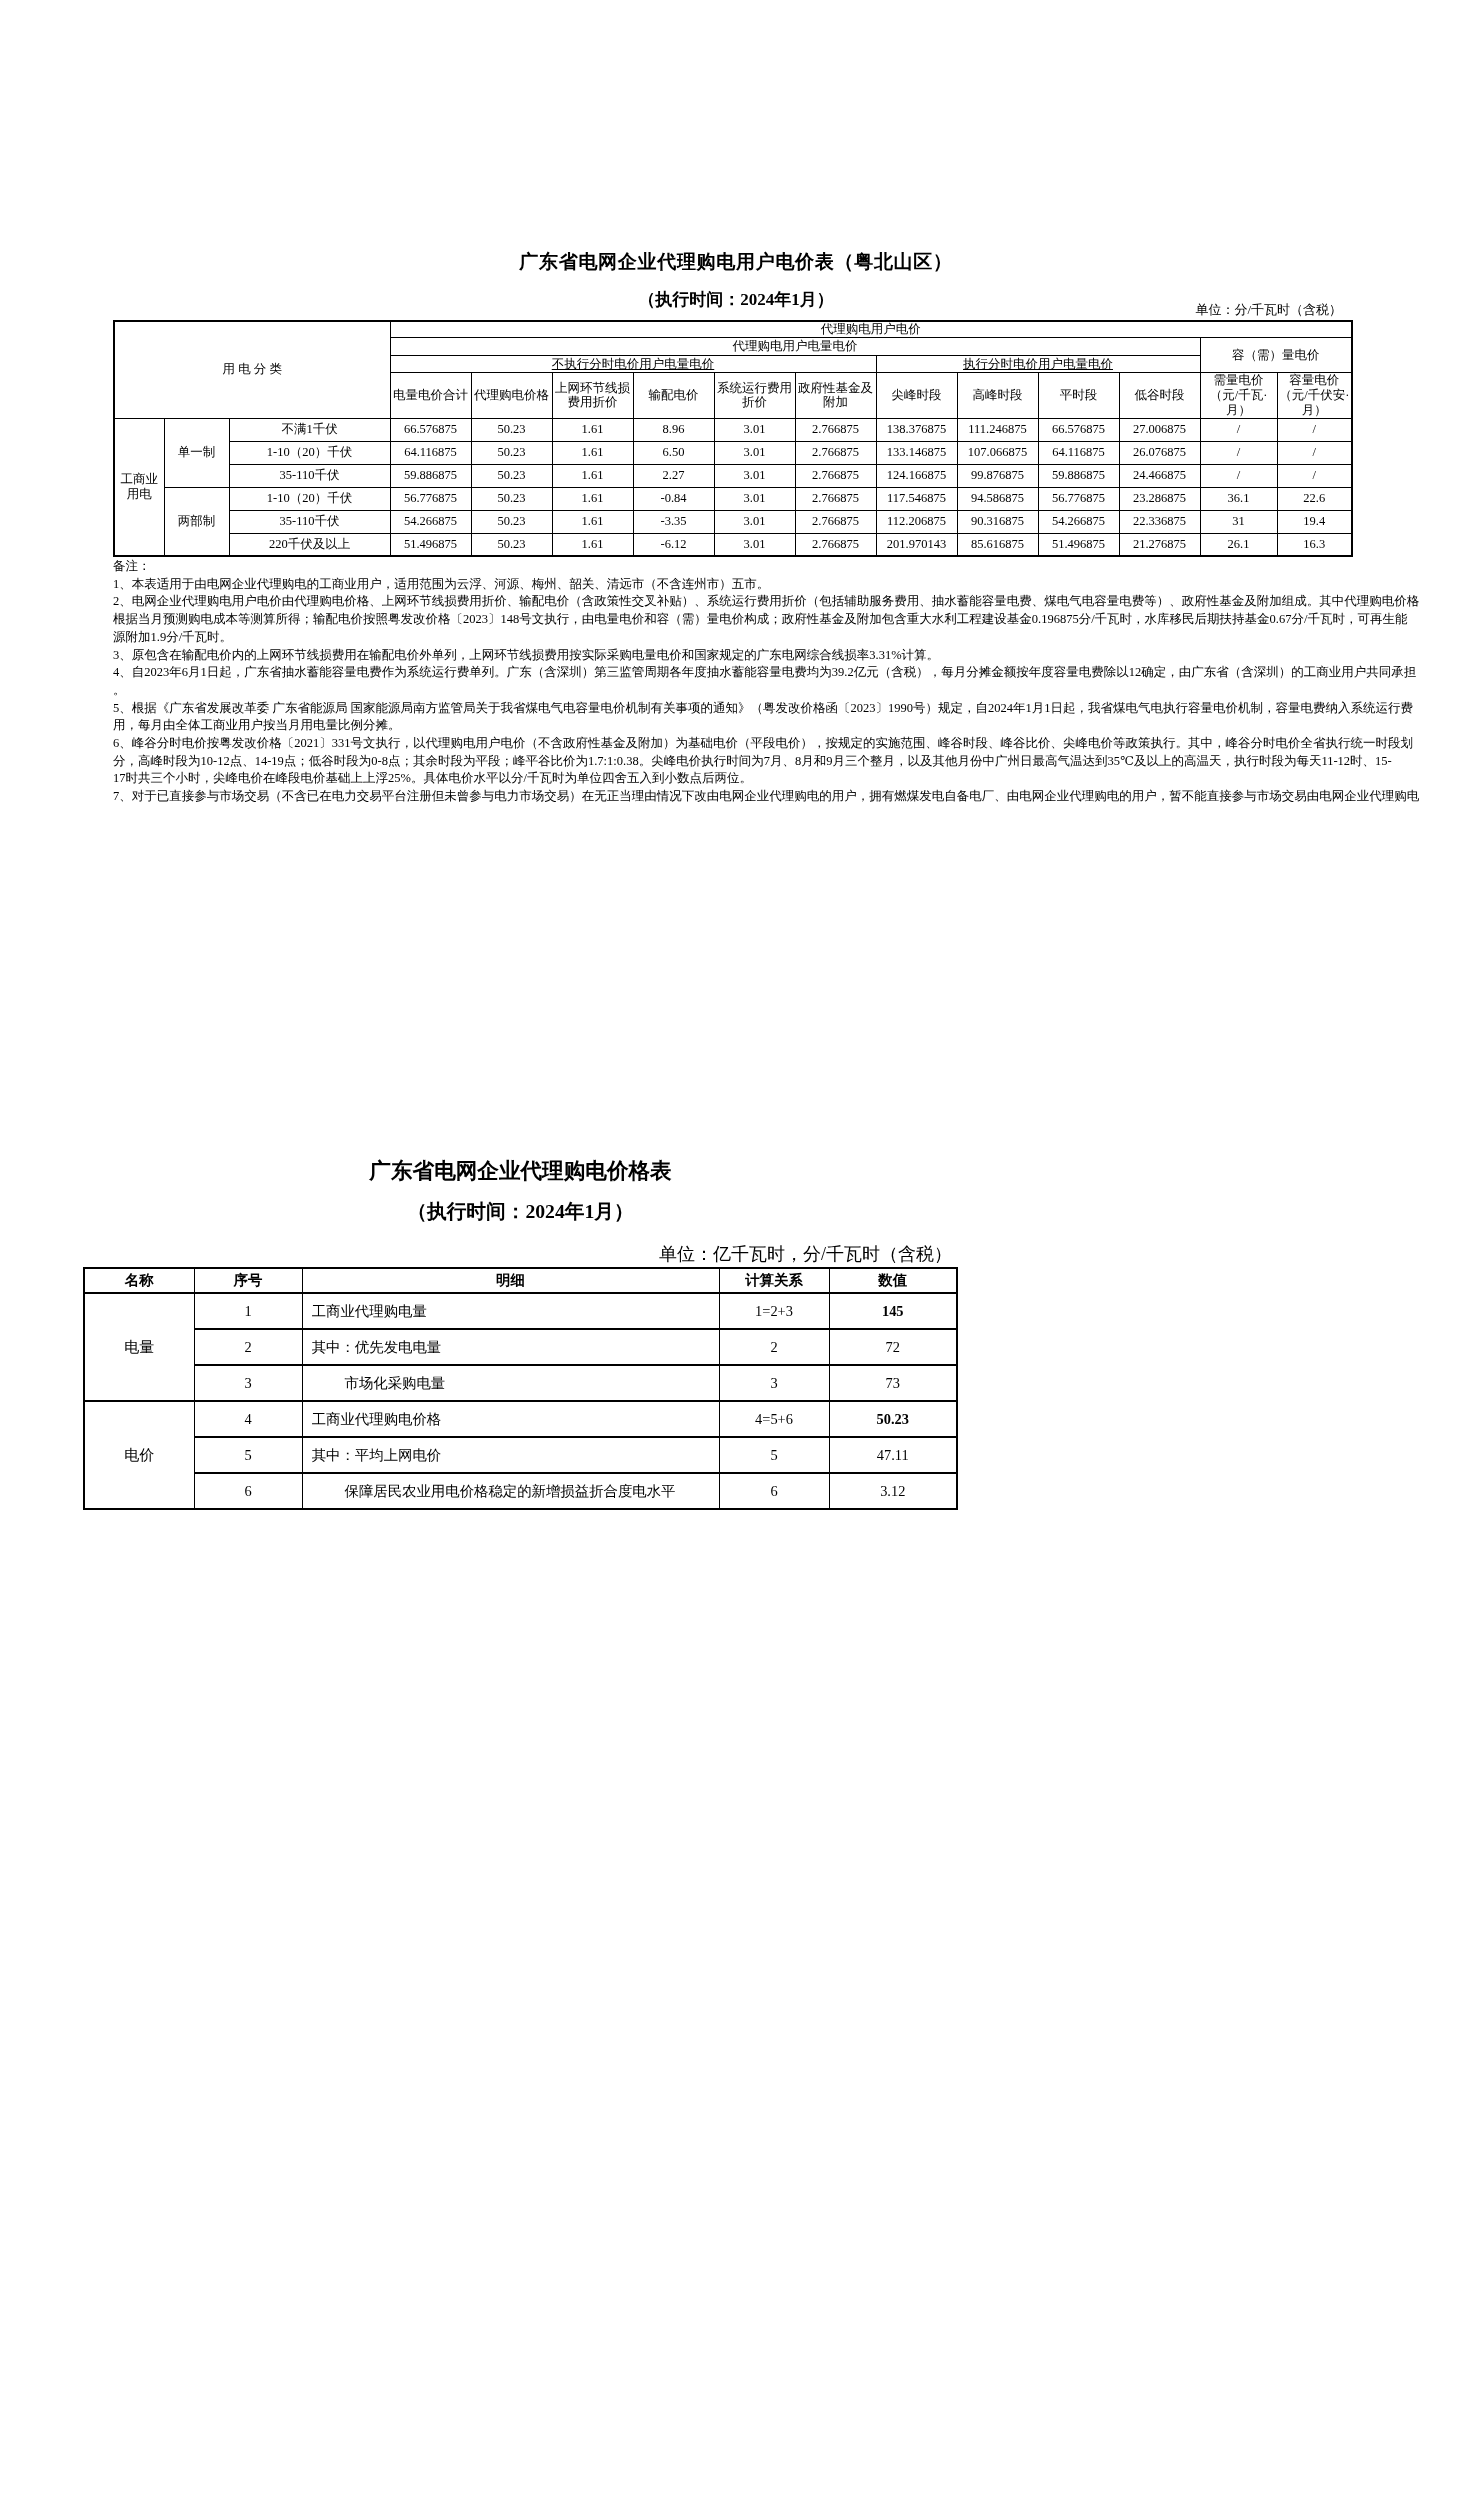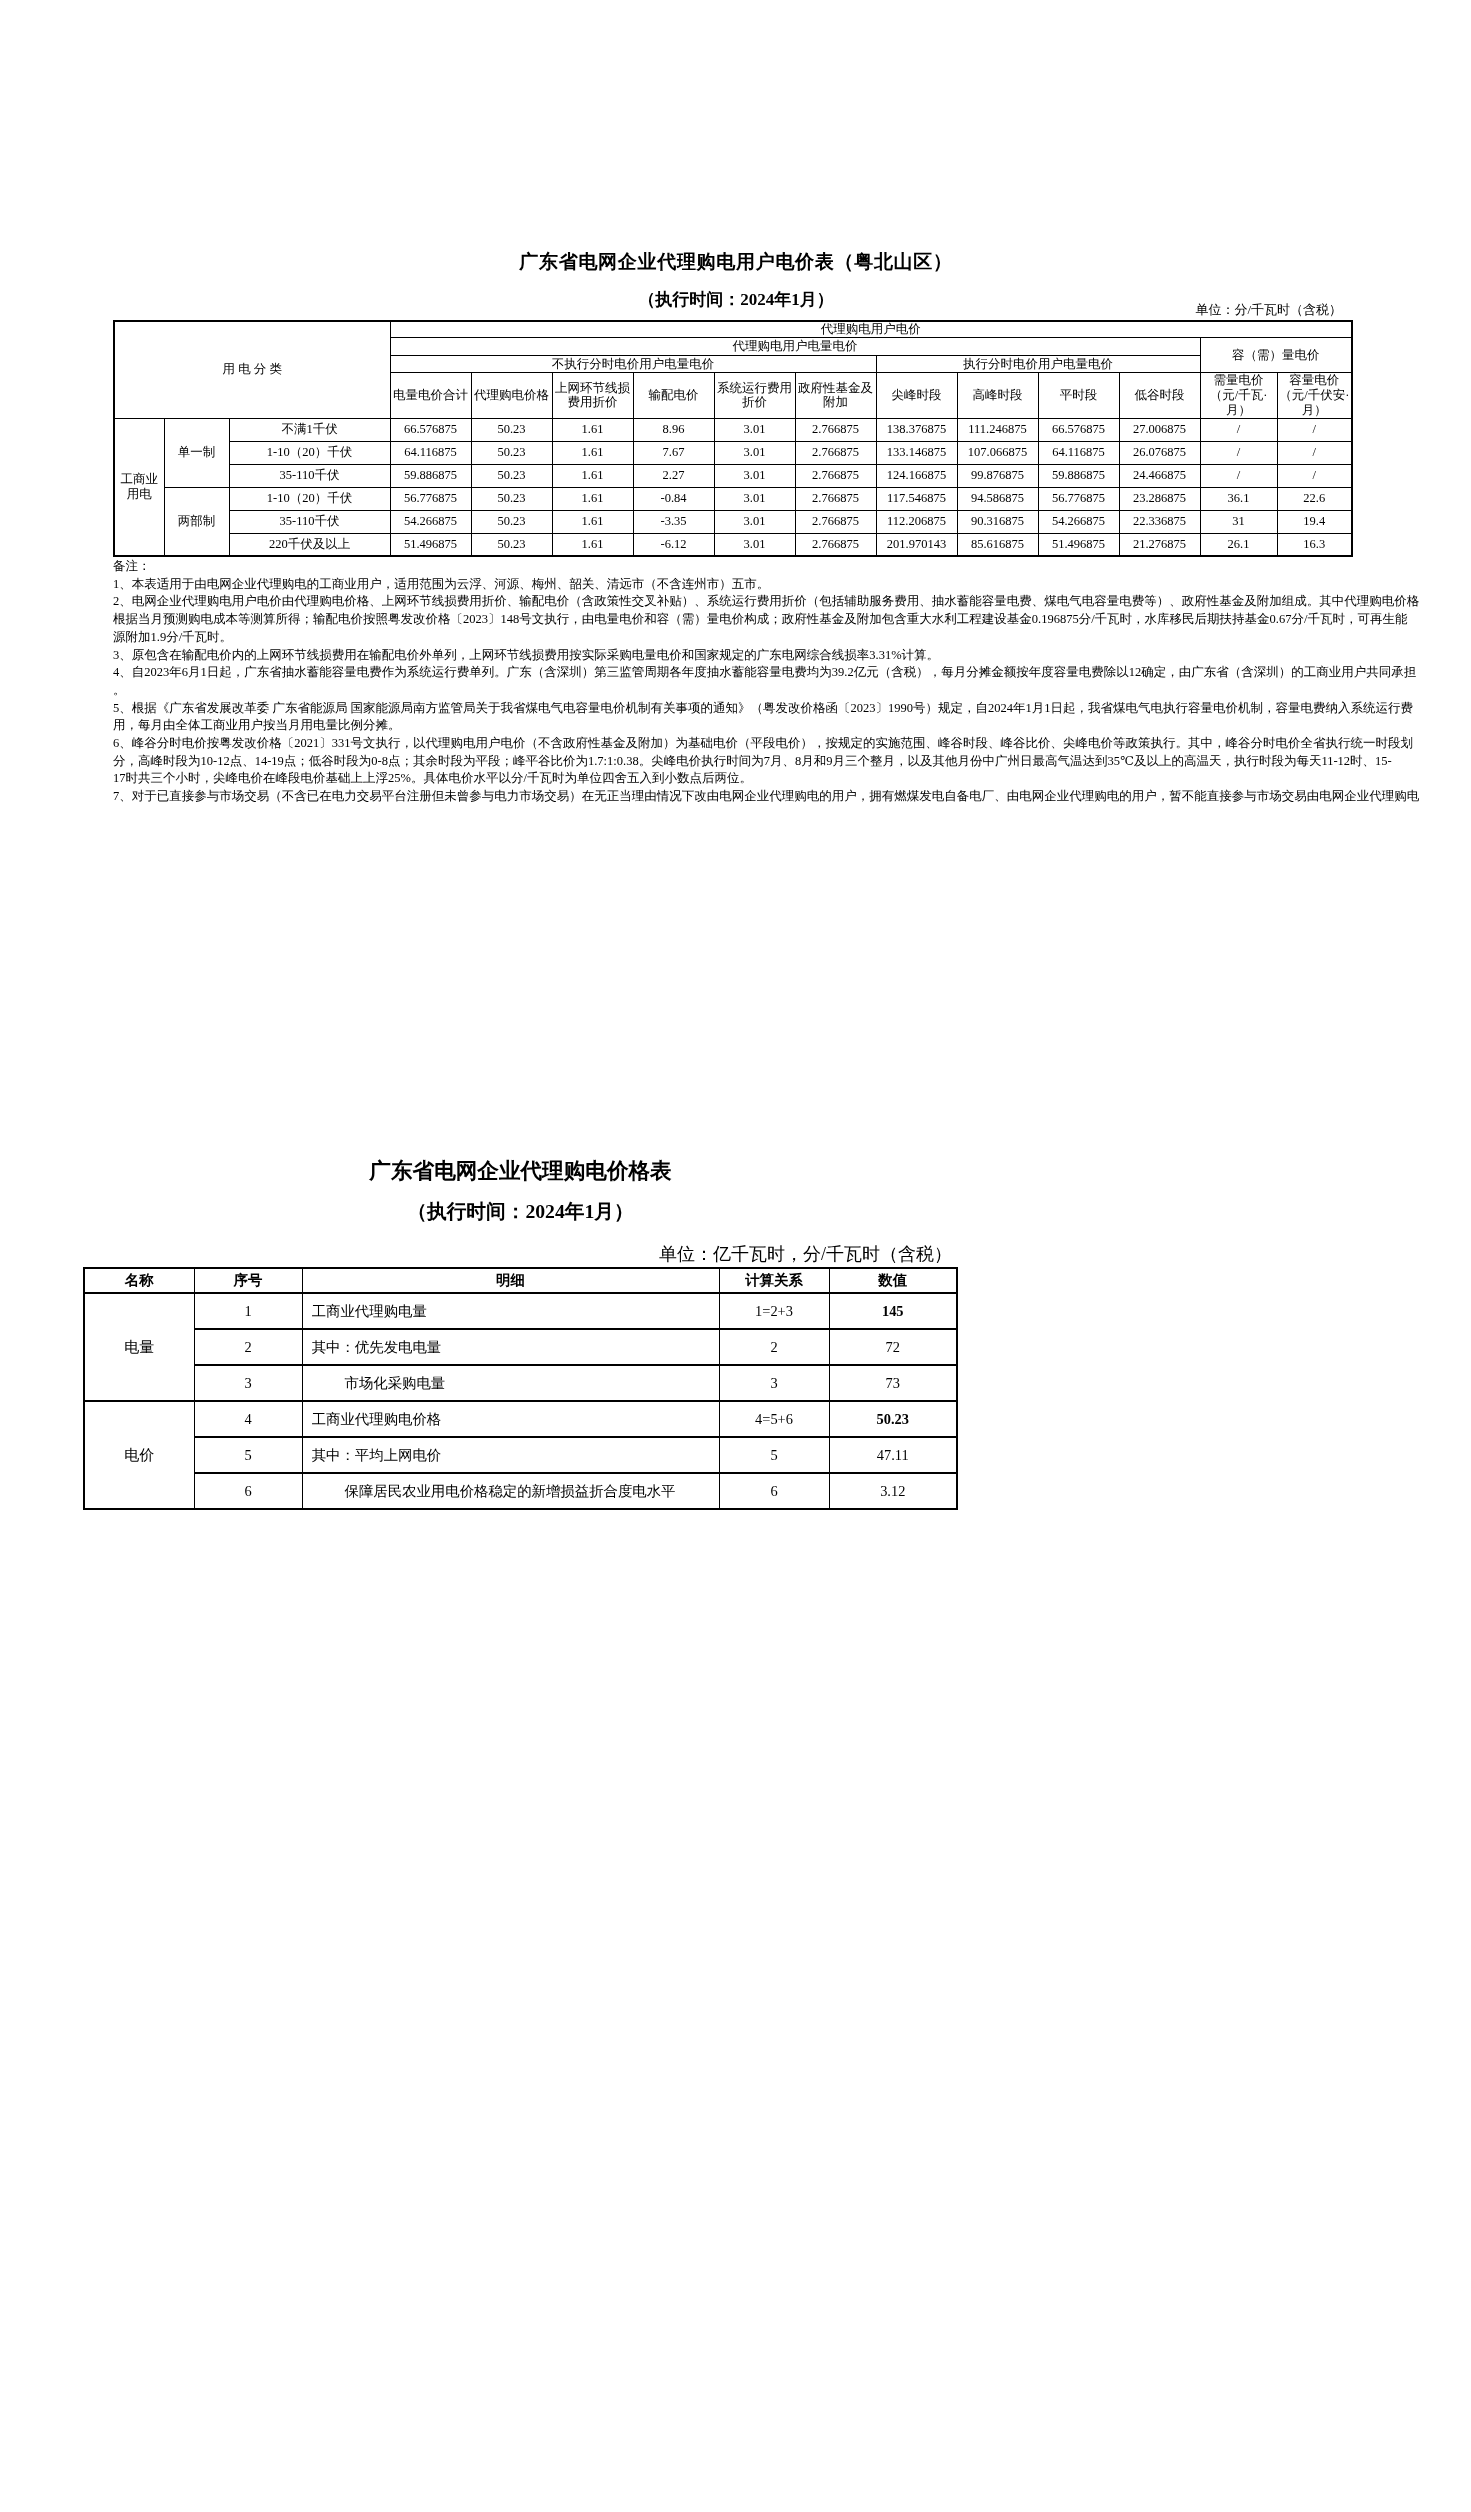--- a/index.html
+++ b/index.html
@@ -12,21 +12,21 @@
   #subtitle1{top:288px;font-size:17px;font-weight:bold;}
   #unit1{position:absolute;left:115px;width:1227px;top:301px;text-align:right;font-size:13px;}
   
   #table1{position:absolute;left:113px;top:320px;border-collapse:collapse;table-layout:fixed;
           width:1235px;border:2px solid #000;}
   #table1 th,#table1 td{
     border:0.7px solid #000;border-top:1.3px solid #000;border-bottom:1.3px solid #000;
     font-weight:normal;text-align:center;vertical-align:middle;
     font-size:12.5px;line-height:1.18;padding:0 1.3px;overflow:hidden;
   }
-  #table1 tr.hA{height:16.4px;} #table1 tr.hB{height:18.4px;} #table1 tr.hC{height:17px;}
+  #table1 tr.hA{height:16.4px;} #table1 tr.hB{height:18.4px;} #table1 tr.hC{height:17px;text-decoration:underline;}
   #table1 tr.hD{height:43px;} #table1 tr.dr{height:23px;}
   #table1 .num{font-size:12.5px;}
   
   #notes{position:absolute;left:113px;top:558px;font-size:12.5px;line-height:17.7px;}
   #notes div{white-space:nowrap;}
   
   #title2{position:absolute;left:83px;width:875px;top:1156px;text-align:center;
           font-size:21.6px;font-weight:bold;white-space:nowrap;}
   #subtitle2{position:absolute;left:83px;width:875px;top:1198px;text-align:center;
           font-size:19.7px;font-weight:bold;white-space:nowrap;}
@@ -111,21 +111,21 @@
     <td class="num">66.576875</td>
     <td class="num">27.006875</td>
     <td class="num">/</td>
     <td class="num">/</td>
   </tr>
   <tr class="dr">
     <td>1-10（20）千伏</td>
     <td class="num">64.116875</td>
     <td class="num">50.23</td>
     <td class="num">1.61</td>
-    <td class="num">7.67</td>
+    <td class="num">6.50</td>
     <td class="num">3.01</td>
     <td class="num">2.766875</td>
     <td class="num">133.146875</td>
     <td class="num">107.066875</td>
     <td class="num">64.116875</td>
     <td class="num">26.076875</td>
     <td class="num">/</td>
     <td class="num">/</td>
   </tr>
   <tr class="dr">

